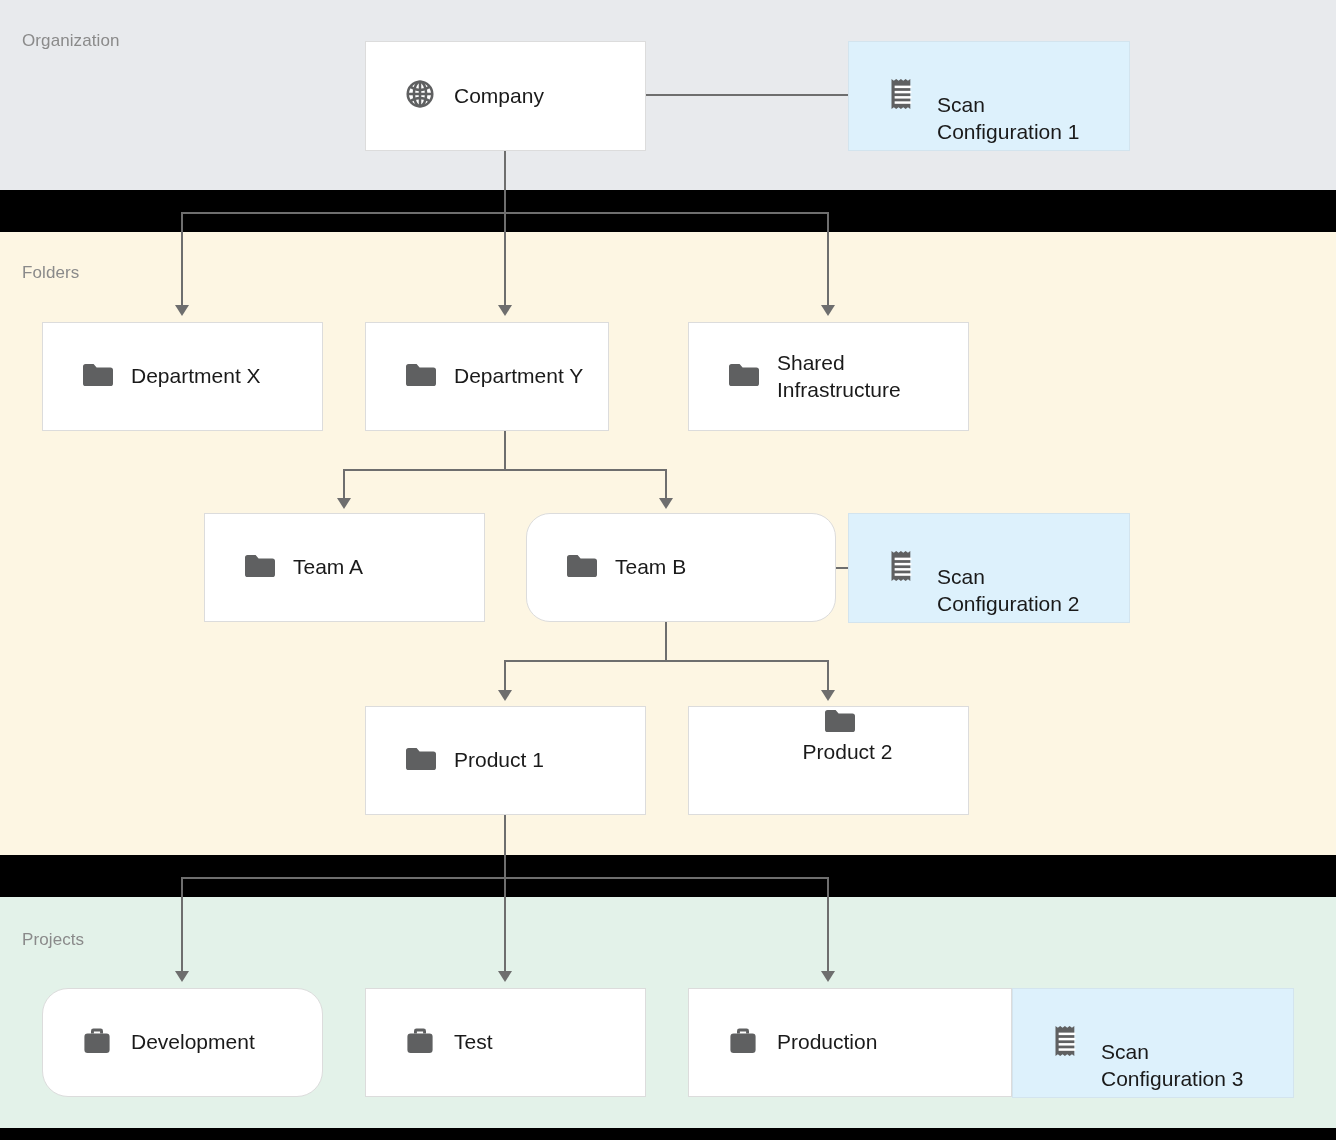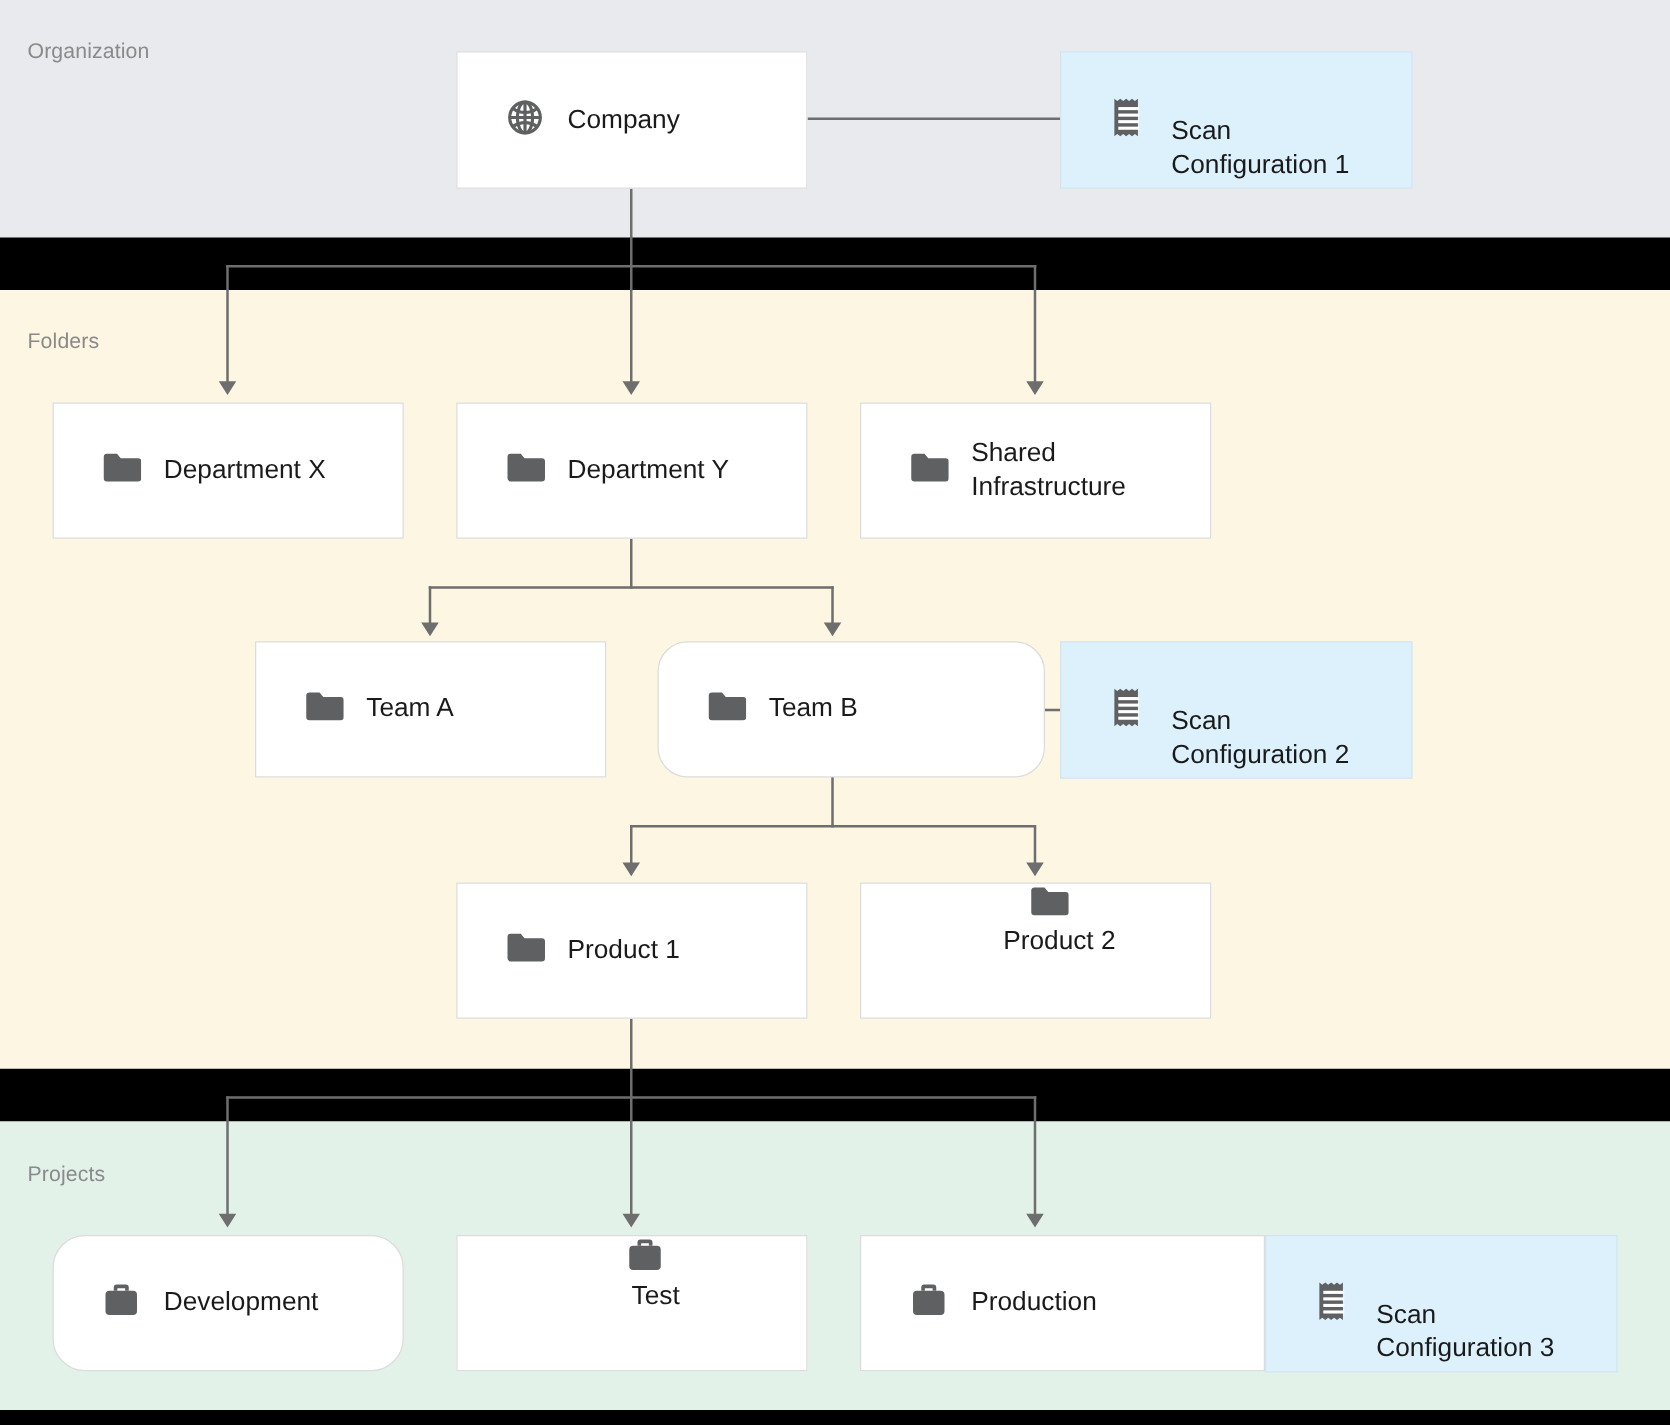--- a/index.html
+++ b/index.html
@@ -176,21 +176,21 @@
 
   <div class="node" style="left:42px; top:322px; width:281px; height:109px;">
     <span class="ico">
       <svg width="32" height="28" viewBox="0 0 32 28">
         <path fill="#5f6061" d="M2 5.5 a2.6 2.6 0 0 1 2.6-2.6 h8 l3 3.6 h13.8 a2.6 2.6 0 0 1 2.6 2.6 v13.4 a2.6 2.6 0 0 1 -2.6 2.6 h-24.8 a2.6 2.6 0 0 1 -2.6-2.6 z"></path>
       </svg>
     </span>
     <span class="lbl">Department X</span>
   </div>
 
-  <div class="node" style="left:365px; top:322px; width:281px; height:109px;">
+  <div class="node" style="left:365px; top:322px; width:244px; height:109px;">
     <span class="ico">
       <svg width="32" height="28" viewBox="0 0 32 28">
         <path fill="#5f6061" d="M2 5.5 a2.6 2.6 0 0 1 2.6-2.6 h8 l3 3.6 h13.8 a2.6 2.6 0 0 1 2.6 2.6 v13.4 a2.6 2.6 0 0 1 -2.6 2.6 h-24.8 a2.6 2.6 0 0 1 -2.6-2.6 z"></path>
       </svg>
     </span>
     <span class="lbl">Department Y</span>
   </div>
 
   <div class="node" style="left:204px; top:513px; width:281px; height:109px;">
     <span class="ico">
@@ -257,21 +257,21 @@
   <div class="node" style="left:42px; top:988px; width:281px; height:109px;border-radius:26px;">
     <span class="ico">
       <svg width="32" height="30" viewBox="0 0 32 30">
         <path fill="#5f6061" d="M12.4 2.6 h7.2 a2.4 2.4 0 0 1 2.4 2.4 v2.6 h-2.9 v-2.1 h-6.2 v2.1 h-2.9 v-2.6 a2.4 2.4 0 0 1 2.4-2.4 z"></path>
         <rect x="3.4" y="7.6" width="25.2" height="19.4" rx="3.2" fill="#5f6061"></rect>
       </svg>
     </span>
     <span class="lbl">Development</span>
   </div>
 
-  <div class="node" style="left:365px; top:988px; width:281px; height:109px;flex-direction:column;">
+  <div class="node" style="left:365px; top:988px; width:281px; height:109px;">
     <span class="ico">
       <svg width="32" height="30" viewBox="0 0 32 30">
         <path fill="#5f6061" d="M12.4 2.6 h7.2 a2.4 2.4 0 0 1 2.4 2.4 v2.6 h-2.9 v-2.1 h-6.2 v2.1 h-2.9 v-2.6 a2.4 2.4 0 0 1 2.4-2.4 z"></path>
         <rect x="3.4" y="7.6" width="25.2" height="19.4" rx="3.2" fill="#5f6061"></rect>
       </svg>
     </span>
     <span class="lbl">Test</span>
   </div>
 
   <div class="node" style="left:688px; top:988px; width:324px; height:109px;">

